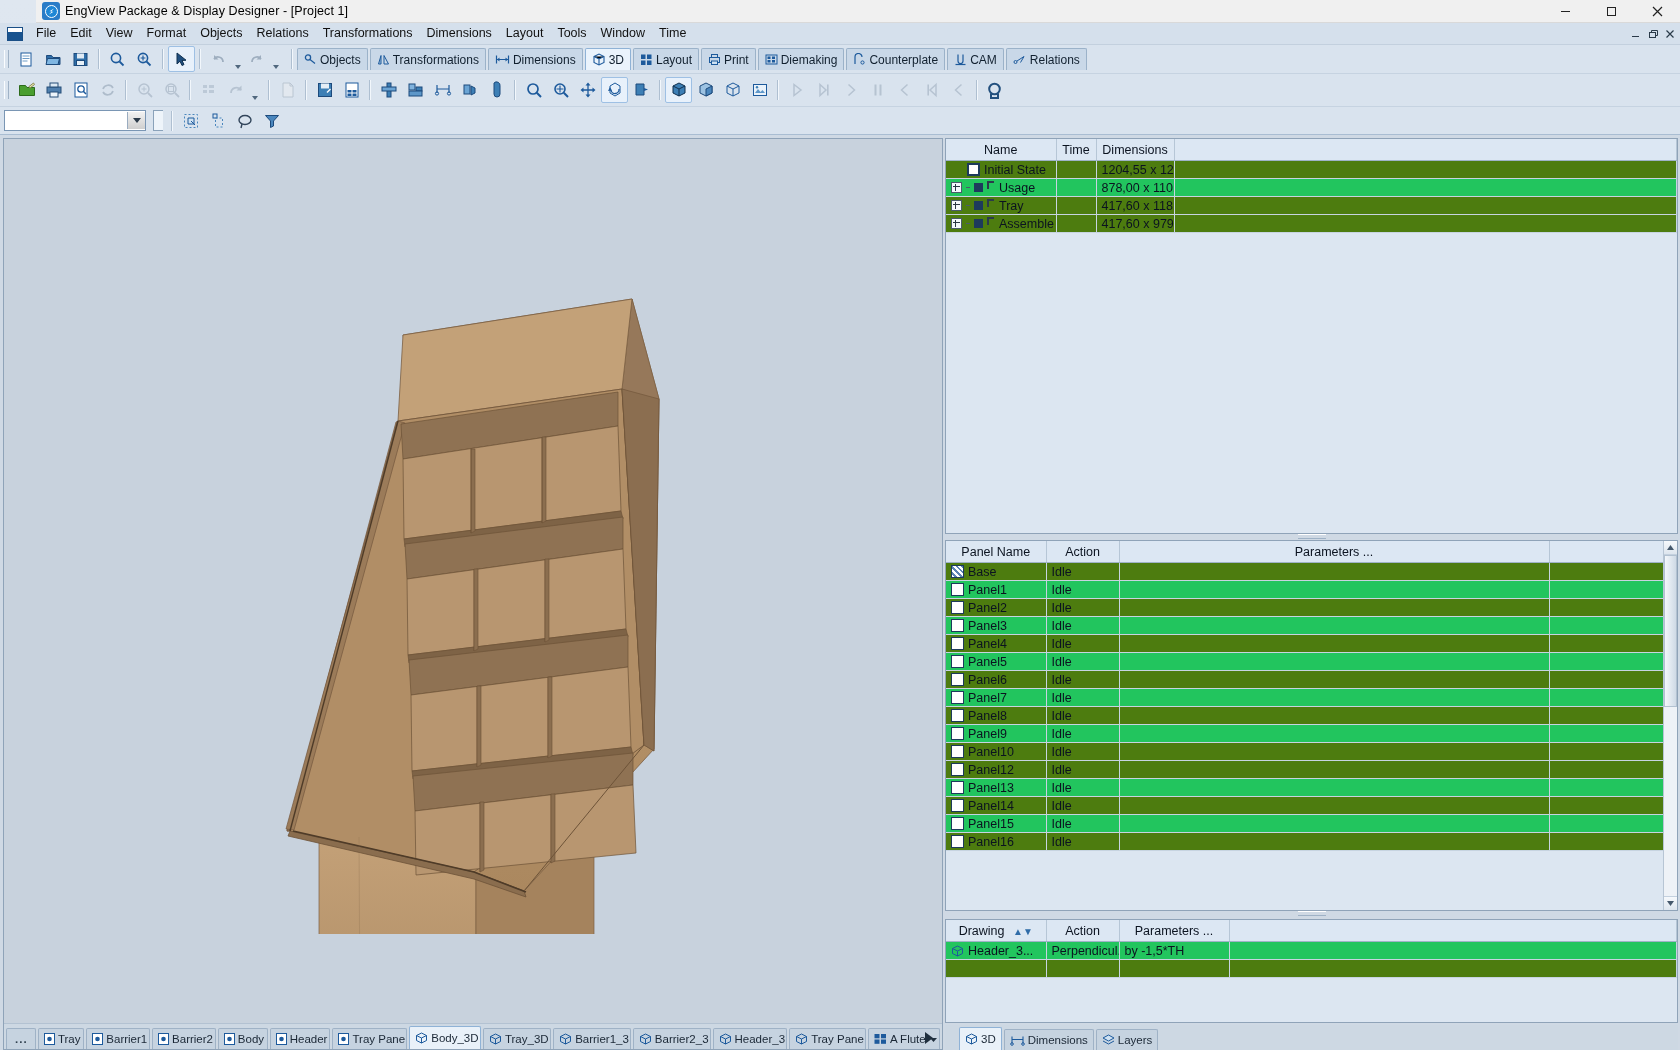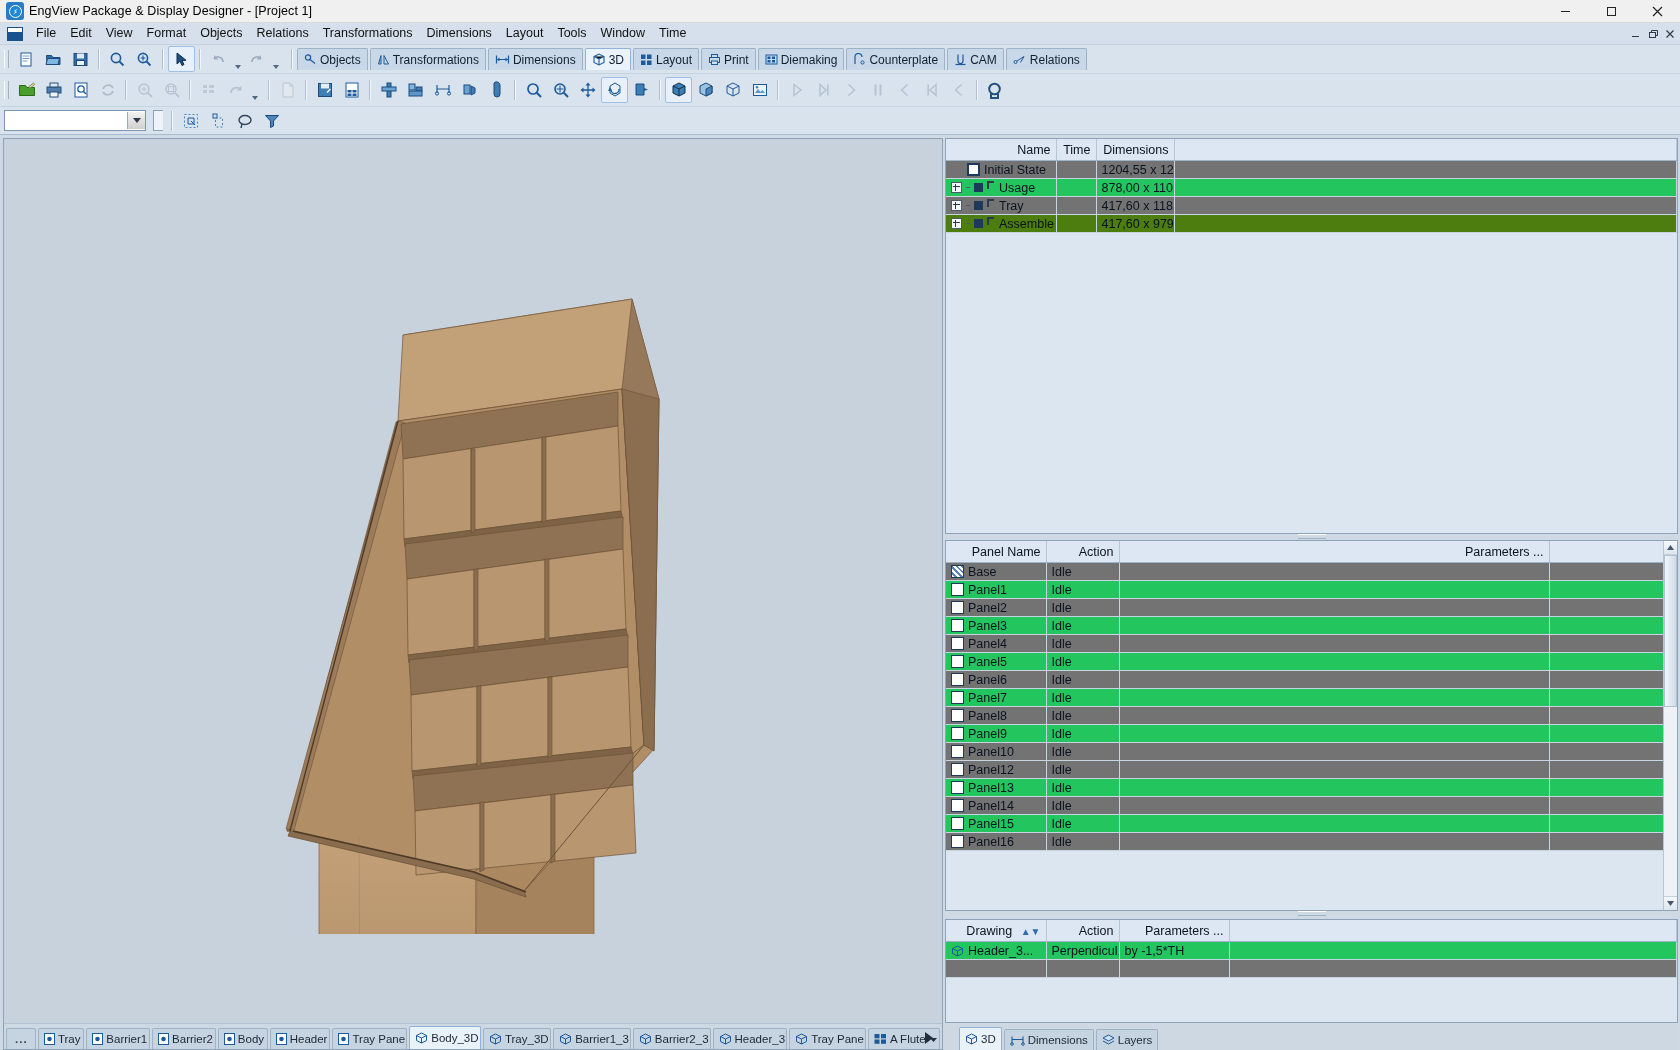--- a/index.html
+++ b/index.html
@@ -9,21 +9,21 @@
     font-size:12.5px;
     color:#0b1320;
     background:#cfd9e4;
     -webkit-font-smoothing:antialiased;
   }
   .app{width:1680px;height:1050px;display:flex;flex-direction:column;position:relative;
        background:linear-gradient(#dfe7f0,#d6dfea);}
 
   
   .titlebar{height:22px;display:flex;align-items:center;background:#f0f0f0;
-            border-bottom:1px solid #d9d9d9;}
+            border-bottom:1px solid #d9d9d9;margin-left:36px;}
   .tb-icon{width:18px;height:18px;margin:0 5px 0 6px;border-radius:3px;
            background:#2a7cc7;display:flex;align-items:center;justify-content:center;}
   .tb-icon svg{display:block}
   .tb-title{font-size:12.5px;color:#000;letter-spacing:.1px}
   .tb-spacer{flex:1}
   .tb-btn{width:46px;height:22px;display:flex;align-items:center;justify-content:center;}
   .tb-btn svg{display:block}
 
   
   .menubar{height:21px;display:flex;align-items:center;background:#d5e0ec;
@@ -88,24 +88,24 @@
   .right{flex:1;display:flex;flex-direction:column;min-width:0;padding:3px 2px 0 2px}
   .pane{background:#dce6f1;border:1px solid #8fa3b8;display:flex;flex-direction:column;min-height:0;position:relative}
   .pane.tree{height:394px}
   .pane.panels{flex:1;margin-top:1px}
   .pane.drawings{height:102px;margin-top:3px}
   .gripper{height:5px;background:#cfd9e4;display:flex;align-items:center;justify-content:center}
   .gripper i{width:28px;height:3px;border-top:1px solid #fff;border-bottom:1px solid #9fb2c6}
 
   table.grid{border-collapse:collapse;width:100%;table-layout:fixed;font-size:12.5px}
   table.grid th{background:#dce7f3;border-right:1px solid #b6c6d6;border-bottom:1px solid #9fb3c7;
-                font-weight:normal;text-align:right;padding:2px 5px;height:17px;color:#0b1320}
+                font-weight:normal;text-align:center;padding:2px 5px;height:17px;color:#0b1320}
   table.grid td{border-right:1px solid #c7d4e1;border-bottom:1px solid #c7d4e1;
                 padding:1px 5px;height:15px;white-space:nowrap;overflow:hidden;color:#0b1320}
-  tr.row-a td{background:#737373}
+  tr.row-a td{background:#4d7c0f}
   tr.row-b td{background:#22c55e}
   tr.sel td{background:#4d7c0f}
   .muted{color:#8a96a3}
   .cellflex{display:flex;align-items:center;gap:4px}
   .expander{width:9px;height:9px;border:1px solid #4b5b6b;background:#f4f8fc;position:relative;flex:none}
   .expander:before{content:"";position:absolute;left:1px;right:1px;top:3px;height:1px;background:#2a3744}
   .expander:after{content:"";position:absolute;top:1px;bottom:1px;left:3px;width:1px;background:#2a3744}
   .exp-dash{width:4px;height:1px;background:#4b5b6b;flex:none}
   .sq-filled{width:9px;height:9px;background:#1d3a5c;flex:none}
   .sq-hollow{width:9px;height:9px;border:2px solid #1d3a5c;background:#fff;flex:none}

